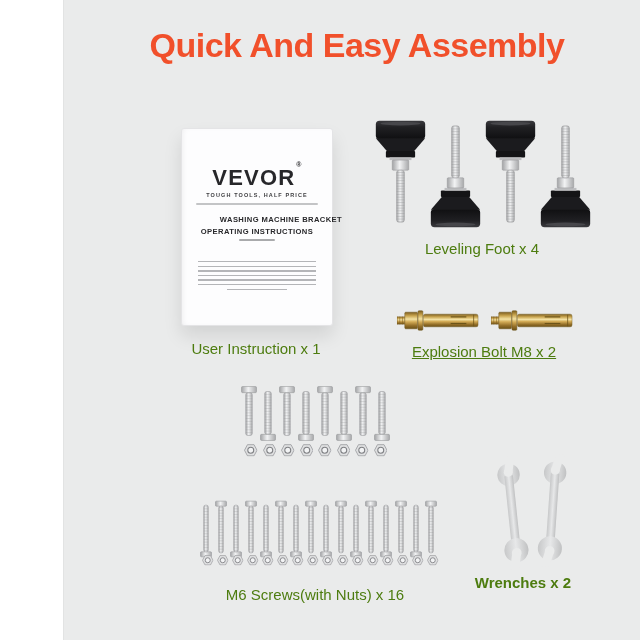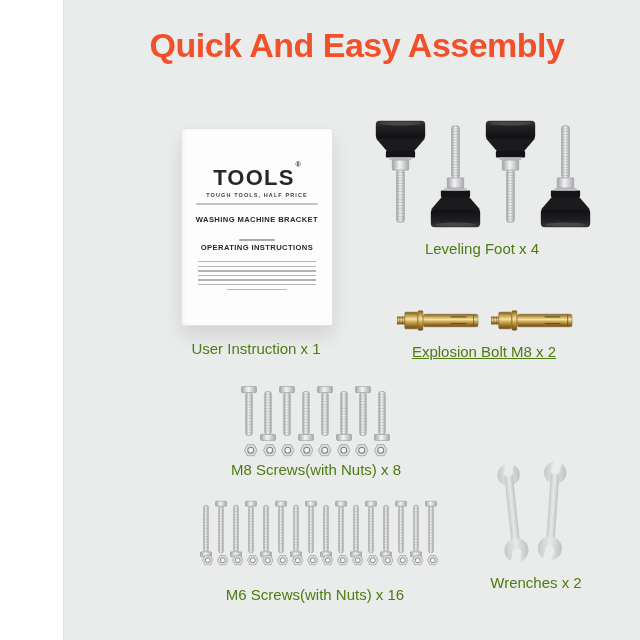--- a/index.html
+++ b/index.html
@@ -15,35 +15,35 @@
          font-size:16px;color:#404044;}
 
   
   .label{position:absolute;transform:translateX(-50%);white-space:nowrap;
          font-size:15px;color:#4d7c0f;}
   .lbl-user{left:193px;top:340px;}
   .lbl-feet{left:419px;top:240px;}
   .lbl-bolt{left:421px;top:343px;text-decoration:underline;}
   .lbl-m8{left:253px;top:461px;}
   .lbl-m6{left:252px;top:574px;margin-top:12px;}
-  .lbl-wrench{left:473px;top:574px;}
+  .lbl-wrench{left:460px;top:574px;font-weight:bold;}
 
   
   .booklet{position:absolute;left:118px;top:128px;width:150px;height:196px;
            background:#fdfdfe;border:1px solid #e4e4e6;border-radius:3px;
            box-shadow:0 10px 18px rgba(0,0,0,0.10), inset 3px 0 6px -3px rgba(0,0,0,0.08);}
   .booklet > div{position:absolute;left:0;width:100%;text-align:center;}
   .brand{top:36px;font-size:22px;font-weight:bold;letter-spacing:1.2px;color:#27272a;}
   .brand sup{font-size:7px;position:relative;top:-10px;left:1px;}
   .tagline{top:63px;font-size:5.5px;font-weight:bold;letter-spacing:1.1px;color:#3c3c3f;}
   .support-line{top:74px;left:14px !important;width:122px !important;height:2.2px;
                 background:#c3c4c6;border-radius:1px;}
   .doc-title{font-size:7.6px;font-weight:bold;letter-spacing:0.4px;color:#29292c;}
-  .doc-line1{top:86px;}
-  .doc-line2{top:114px;}
+  .doc-line1{top:86px;padding-left:24px;}
+  .doc-line2{top:98px;}
   .model-line{top:110px;left:57px !important;width:36px !important;height:2.4px;
               background:#a9aaac;border-radius:1px;}
   .fineprint{top:132px;left:16px !important;width:118px !important;height:25px;
              background:repeating-linear-gradient(to bottom,#b4b5b8 0px,#b4b5b8 1.4px,
                         transparent 1.4px,transparent 4.6px);}
   .fineprint:after{content:"";position:absolute;left:29px;top:27.6px;width:60px;height:1.4px;
              background:#b4b5b8;}
 
   
   .feet-row{position:absolute;left:310px;top:119px;display:flex;align-items:flex-start;}
@@ -160,21 +160,21 @@
             <rect x="13" y="106" width="10.2" height="21"></rect>
           </g>
         </symbol>
       </defs>
     </svg>
 
     <h1 class="title">Quick And Easy Assembly</h1>
 
     <div class="booklet">
       <div class="brand">
-        <span>TOOLS</span><sup>®</sup>
+        <span>VEVOR</span><sup>®</sup>
       </div>
       <div class="tagline">TOUGH TOOLS, HALF PRICE</div>
       <div class="support-line"></div>
       <div class="doc-title doc-line1">WASHING MACHINE BRACKET</div>
       <div class="doc-title doc-line2">OPERATING INSTRUCTIONS</div>
       <div class="model-line"></div>
       <div class="fineprint"></div>
     </div>
     <div class="label lbl-user">User Instruction x 1</div>
 
@@ -249,21 +249,20 @@
         <svg class="nut8">
           <use href="#sym-nut"></use>
         </svg>
         <svg class="nut8">
           <use href="#sym-nut"></use>
         </svg>
         <svg class="nut8">
           <use href="#sym-nut"></use>
         </svg>
       </div>
-    <div class="label lbl-m8">M8 Screws(with Nuts) x 8</div>
 
     <div class="m6-screw-row">
         <svg class="m6s flip">
           <use href="#sym-screw-m6"></use>
         </svg>
         <svg class="m6s">
           <use href="#sym-screw-m6"></use>
         </svg>
         <svg class="m6s flip">
           <use href="#sym-screw-m6"></use>

